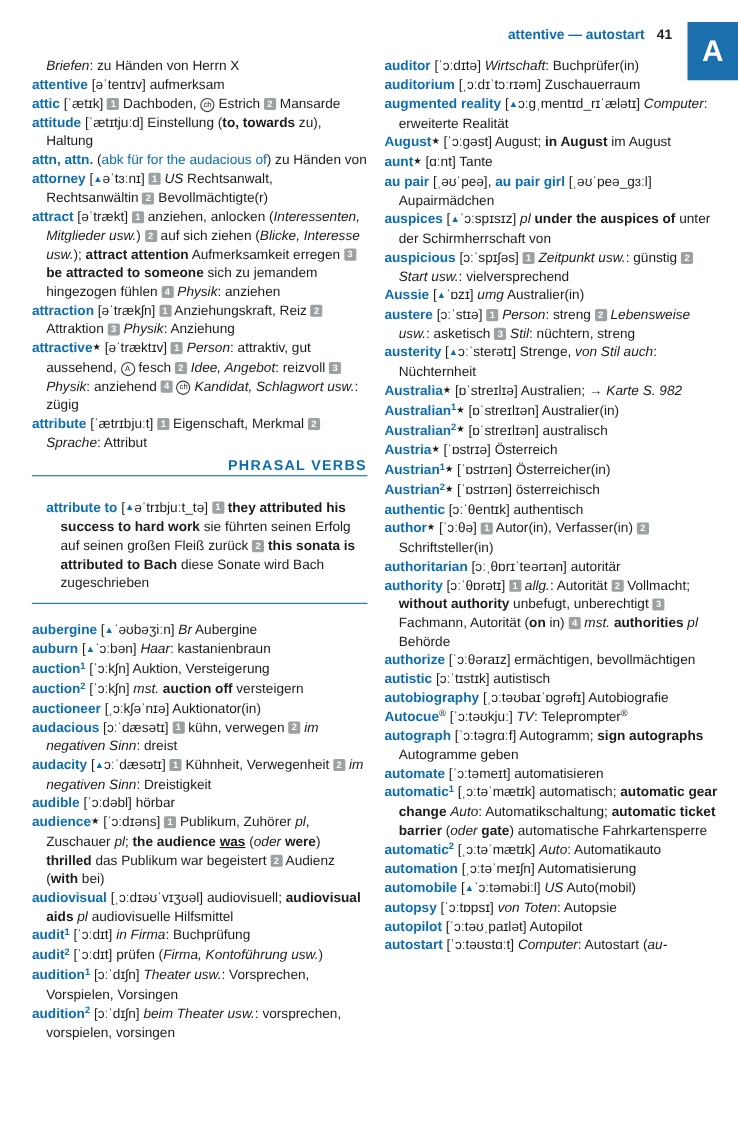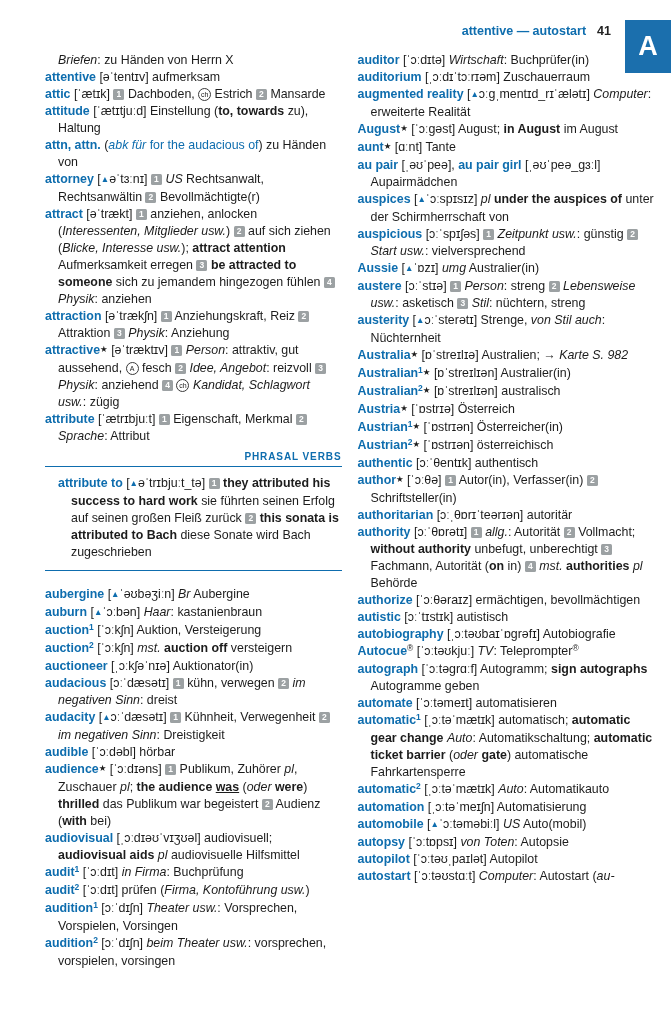--- a/index.html
+++ b/index.html
@@ -20,30 +20,30 @@
     font-size:12.5px;font-weight:bold;white-space:nowrap;
   }
   .range{color:var(--accent);text-align:center;}
   .pageno{color:#222;margin-left:11px;}
   .tab{
     position:absolute;top:20px;right:0;width:46px;height:53px;
     background:var(--tab);color:#fff;font-weight:bold;font-size:27px;
     display:flex;align-items:center;justify-content:center;
   }
   .columns{
-    position:absolute;top:52px;left:45px;right:17px;
+    position:absolute;top:52px;left:29px;right:17px;
     display:flex;gap:16px;
   }
   .col{flex:1;font-size:12.4px;line-height:17px;}
   .entry{margin:0;padding-left:13px;text-indent:-13px;}
   .entry.cont{text-indent:0;}
   .hw{color:var(--accent);font-weight:bold;}
   .hws{color:var(--accent);font-weight:bold;font-size:8.5px;position:relative;top:-4px;}
   .xb{color:var(--accent);}
-  .ib{color:var(--accent);font-style:italic;}
+  .ib{color:var(--accent);}
   .i{font-style:italic;}
   .b{font-weight:bold;}
   .bu{font-weight:bold;text-decoration:underline;}
   .sup{font-size:8.5px;position:relative;top:-4px;}
   .tri{color:var(--accent);font-size:8.5px;position:relative;top:-1px;}
   .star{font-size:8.5px;position:relative;top:-2px;letter-spacing:0;}
   .n{
     display:inline-block;background:var(--badge);color:#fff;
     width:11px;height:11px;line-height:11px;font-size:8.5px;font-weight:bold;
     text-align:center;border-radius:1.5px;position:relative;top:-1px;
@@ -53,23 +53,23 @@
     display:inline-block;border:1px solid #3a3a3a;border-radius:50%;
     width:13px;height:13px;line-height:11px;font-size:7px;
     text-align:center;position:relative;top:-1px;text-indent:0;
   }
   .pvblock{
     border-bottom:1.5px solid var(--accent);
     margin:3px 0 15px 0;padding-bottom:9px;
   }
   .pvlabel{
     text-align:right;color:var(--accent);font-weight:bold;
-    font-size:10px;letter-spacing:0.09em;
+    font-size:13px;letter-spacing:0.09em;
     border-bottom:1.5px solid var(--accent);
-    padding-bottom:1px;margin-bottom:8px;
+    padding-bottom:1px;margin-bottom:20px;
   }
   .pvblock .entry{margin-left:13px;}
 </style>
 </head>
 <body>
 
 <div class="page">
   <div class="header">
     <span class="range">attentive — autostart</span><span class="pageno">41</span>
   </div>

